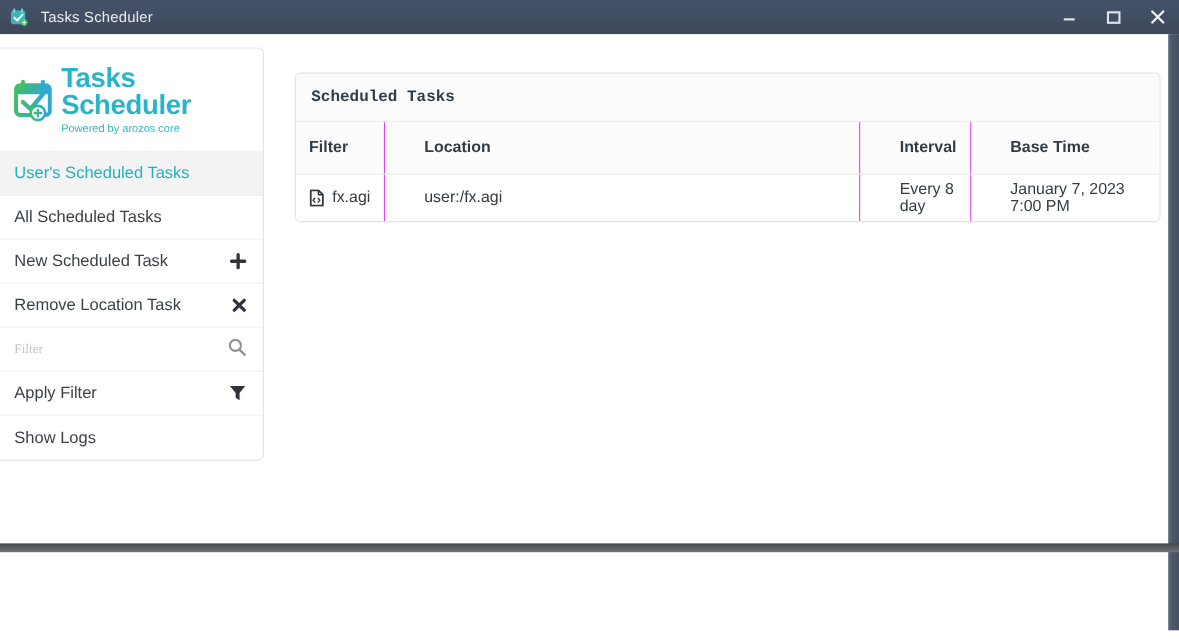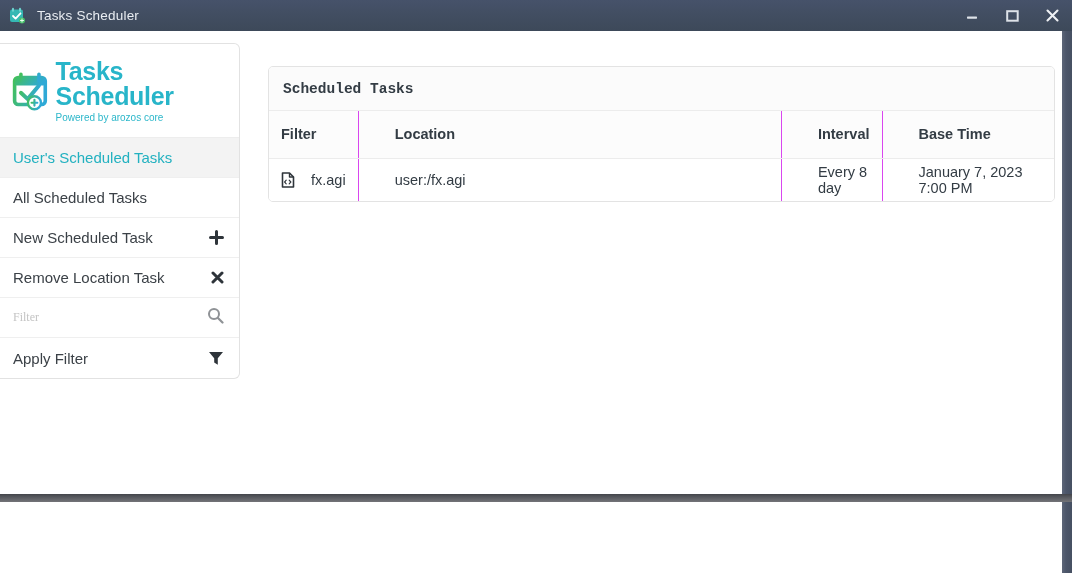--- a/index.html
+++ b/index.html
@@ -43,21 +43,21 @@
                   background:#fbfbfb; border-bottom:1px solid #ececec;
                   font-weight:700; font-size:14.5px; color:#333c44;font-family:Liberation Mono, monospace; }
   table.tasks { width:100%; border-collapse:collapse; font-size:14.5px; color:#333c44; }
   table.tasks th { text-align:left; font-weight:700; height:47px; padding:0 12px;
                    background:#fcfcfc; border-bottom:1px solid #ececec; }
   table.tasks td { height:43px; padding:0 12px; background:#fff; }
   table.tasks th + th, table.tasks td + td { border-left:1px solid #d946ef;padding-left:36px; }
   .col-script { width:78px; }
   .col-interval { width:94px; }
   .col-basetime { width:172px; }
-  .script-cell { display:flex; align-items:center; gap:16px; }
+  .script-cell { display:flex; align-items:center; gap:7px; }
 
   
   .frame-right { position:absolute; top:31px; right:0; width:10px; height:542px;
                  background:linear-gradient(90deg,#5d6678 0%, #4c566a 40%, #465062 100%); }
   .frame-bottom { position:absolute; left:0; bottom:0; width:1072px; height:8px;
                   background:linear-gradient(180deg,#43454b 0%, #5a5c61 45%, #737478 100%); }
 </style>
 </head>
 <body>
 
@@ -154,20 +154,23 @@
 
     <div class="menu-item">
       <span>Apply Filter</span>
       <span class="right-ic">
         <svg width="16" height="15" viewBox="0 0 16 15">
           <path d="M1 1 h14 L9.8 7.2 V13.8 L6.2 11.6 V7.2 Z" fill="#2e343a"></path>
         </svg>
       </span>
     </div>
 
+    <div class="menu-item">
+      <span>Show Logs</span>
+    </div>
 
   </aside>
 
   <section class="panel">
     <div class="panel-header">Scheduled Tasks</div>
 
     <table class="tasks">
       <thead>
         <tr>
           <th class="col-script">Filter</th>

